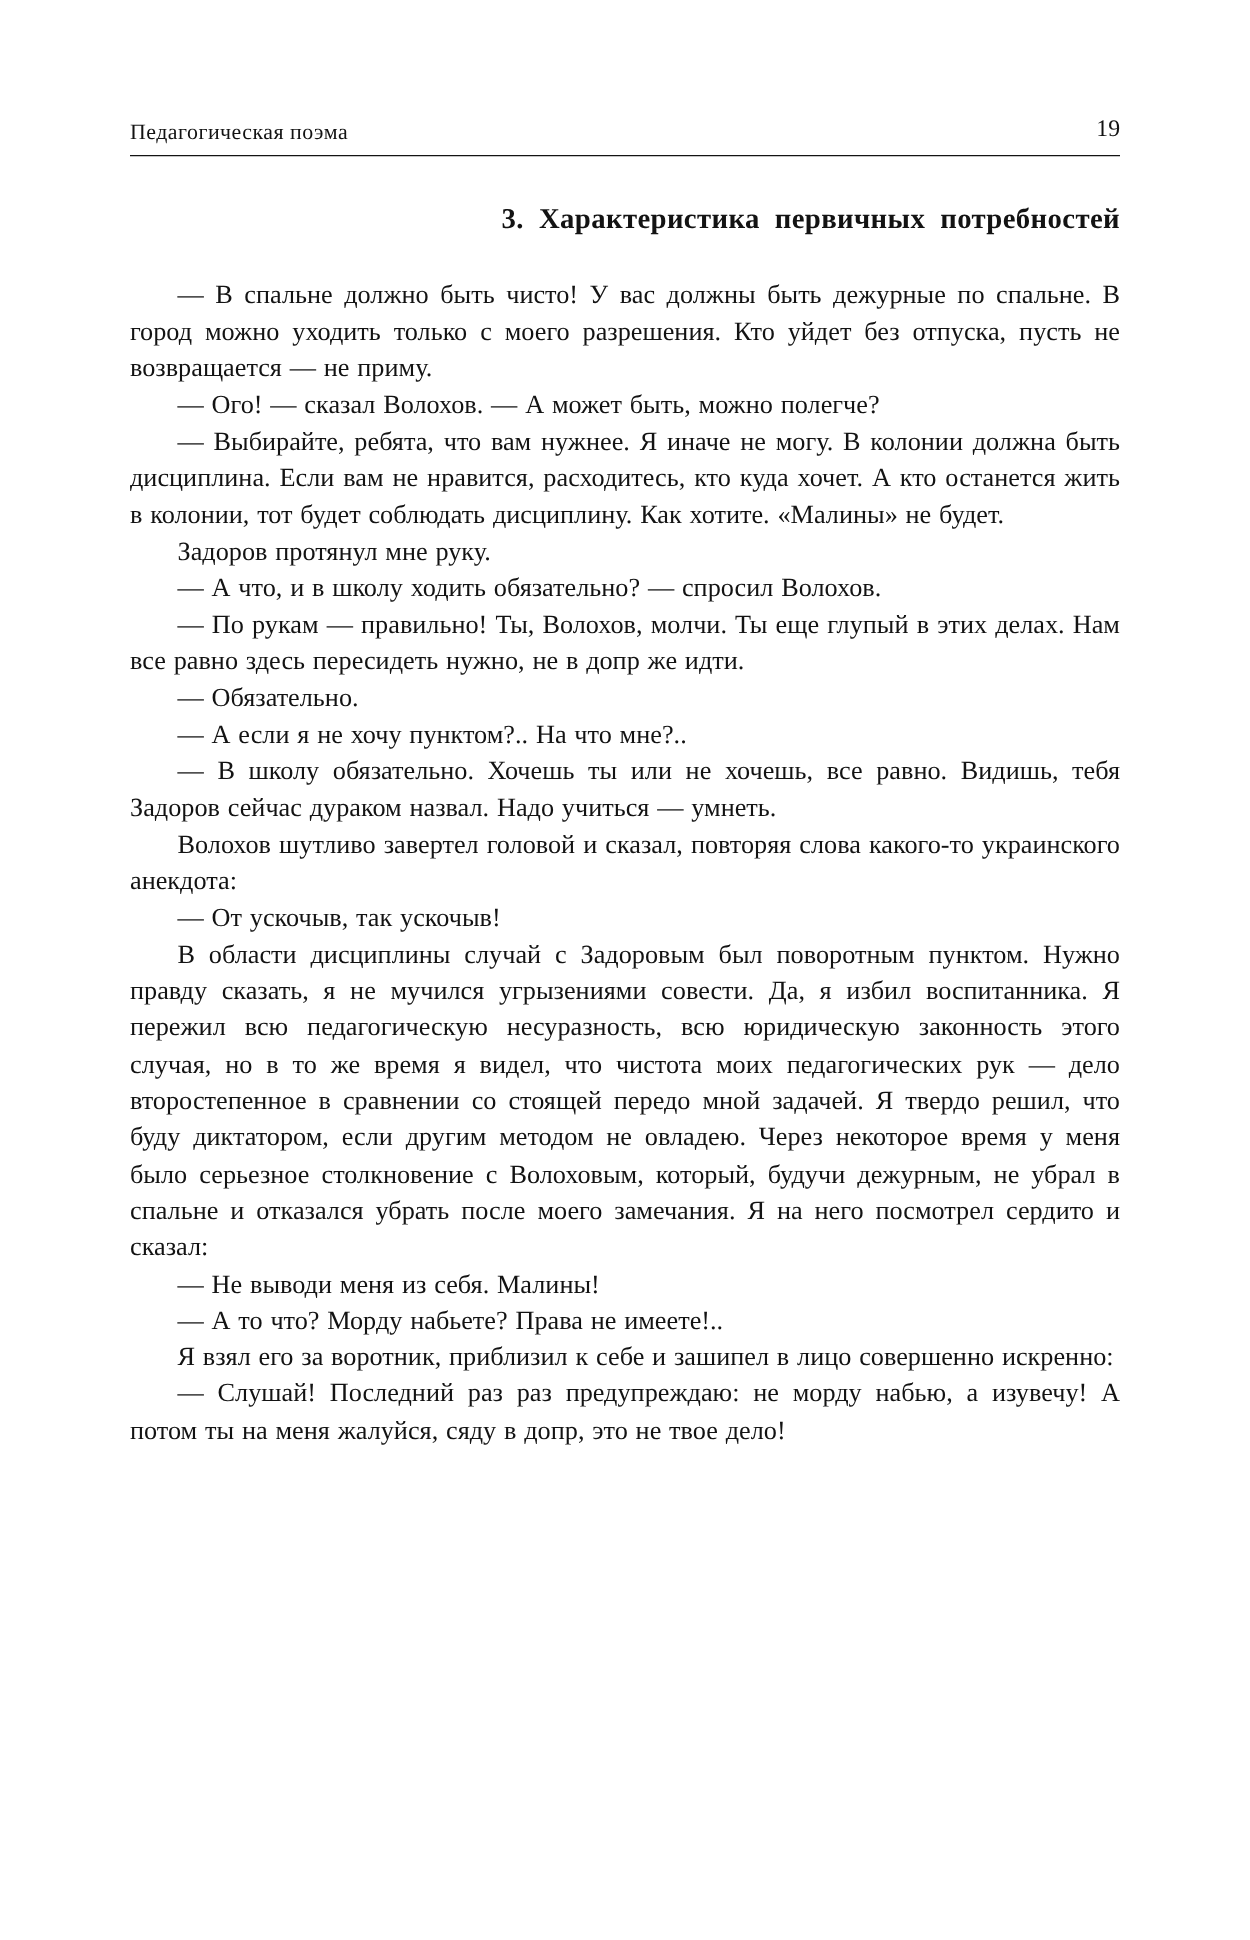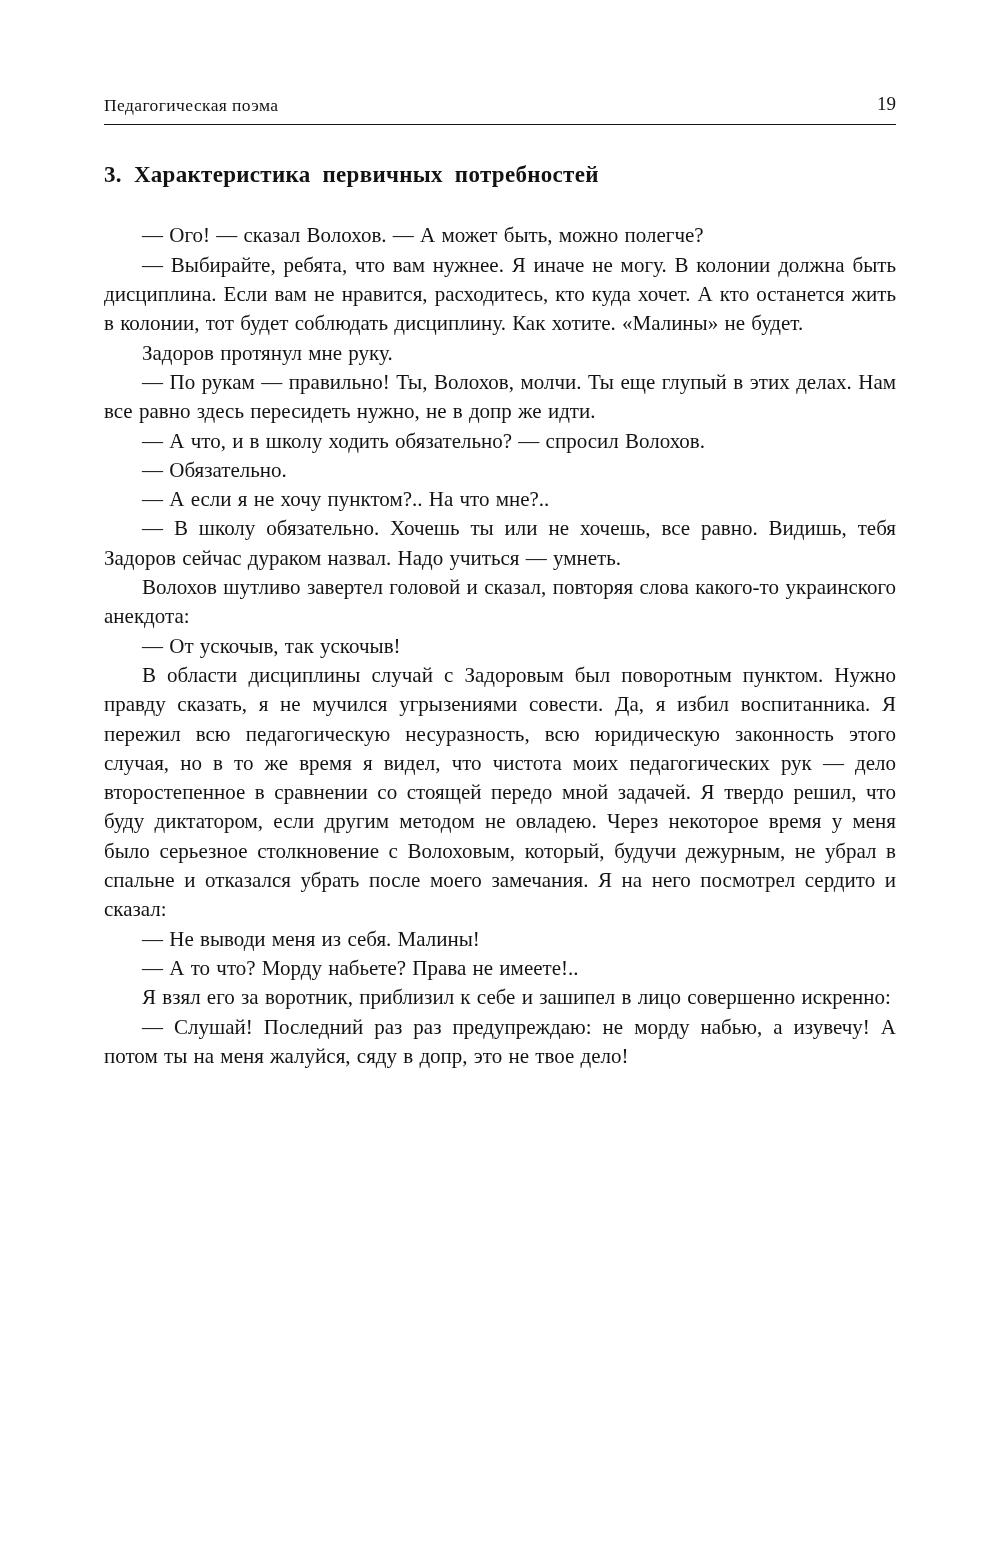--- a/index.html
+++ b/index.html
@@ -33,21 +33,21 @@
       font-size: 19px;
     }
     .header-rule {
       border: none;
       border-top: 1.6px solid #131313;
       margin: 9px 0 0 0;
       height: 0;
     }
     .chapter-title {
       margin: 36px 0 0 0;
-      text-align: left;
+      text-align: right;
       font-size: 23px;
       font-weight: bold;
       word-spacing: 6px;
       letter-spacing: 0.3px;
       line-height: 1.2;
     }
     .body-text {
       margin-top: 33px;
     }
     .body-text p {
@@ -67,25 +67,26 @@
   <header class="running-head">
     <span class="running-title">Педагогическая поэма</span>
     <span class="page-number">19</span>
   </header>
 
   <hr class="header-rule">
 
   <h1 class="chapter-title">3. Характеристика первичных потребностей</h1>
 
   <main class="body-text">
+    <p>— В спальне должно быть чисто! У вас должны быть дежурные по спальне. В город можно уходить только с моего разрешения. Кто уйдет без отпуска, пусть не возвращается — не приму.</p>
     <p>— Ого! — сказал Волохов. — А может быть, можно полегче?</p>
     <p>— Выбирайте, ребята, что вам нужнее. Я иначе не могу. В колонии должна быть дисциплина. Если вам не нравится, расходитесь, кто куда хочет. А кто останется жить в колонии, тот будет соблюдать дисциплину. Как хотите. «Малины» не будет.</p>
     <p>Задоров протянул мне руку.</p>
+    <p>— А что, и в школу ходить обязательно? — спросил Волохов.</p>
     <p>— По рукам — правильно! Ты, Волохов, молчи. Ты еще глупый в этих делах. Нам все равно здесь пересидеть нужно, не в допр же идти.</p>
-    <p>— А что, и в школу ходить обязательно? — спросил Волохов.</p>
     <p>— Обязательно.</p>
     <p>— А если я не хочу пунктом?.. На что мне?..</p>
     <p>— В школу обязательно. Хочешь ты или не хочешь, все равно. Видишь, тебя Задоров сейчас дураком назвал. Надо учиться — умнеть.</p>
     <p>Волохов шутливо завертел головой и сказал, повторяя слова какого-то украинского анекдота:</p>
     <p>— От ускочыв, так ускочыв!</p>
     <p>В области дисциплины случай с Задоровым был поворотным пунктом. Нужно правду сказать, я не мучился угрызениями совести. Да, я избил воспитанника. Я пережил всю педагогическую несуразность, всю юридическую законность этого случая, но в то же время я видел, что чистота моих педагогических рук — дело второстепенное в сравнении со стоящей передо мной задачей. Я твердо решил, что буду диктатором, если другим методом не овладею. Через некоторое время у меня было серьезное столкновение с Волоховым, который, будучи дежурным, не убрал в спальне и отказался убрать после моего замечания. Я на него посмотрел сердито и сказал:</p>
     <p>— Не выводи меня из себя. Малины!</p>
     <p>— А то что? Морду набьете? Права не имеете!..</p>
     <p>Я взял его за воротник, приблизил к себе и зашипел в лицо совершенно искренно:</p>
     <p>— Слушай! Последний раз раз предупреждаю: не морду набью, а изувечу! А потом ты на меня жалуйся, сяду в допр, это не твое дело!</p>

